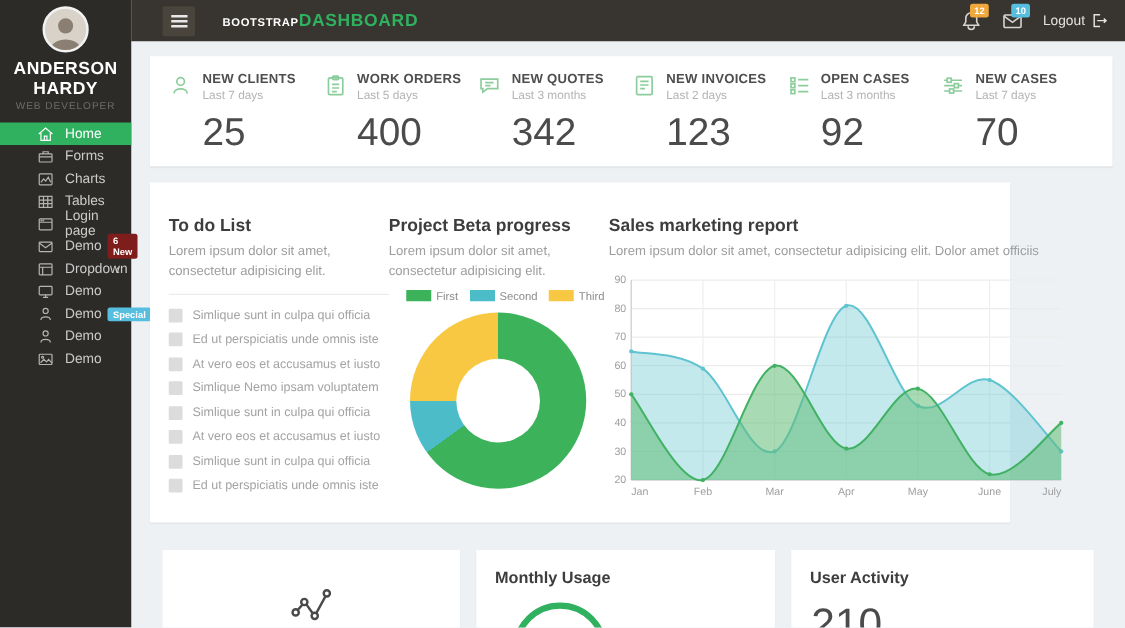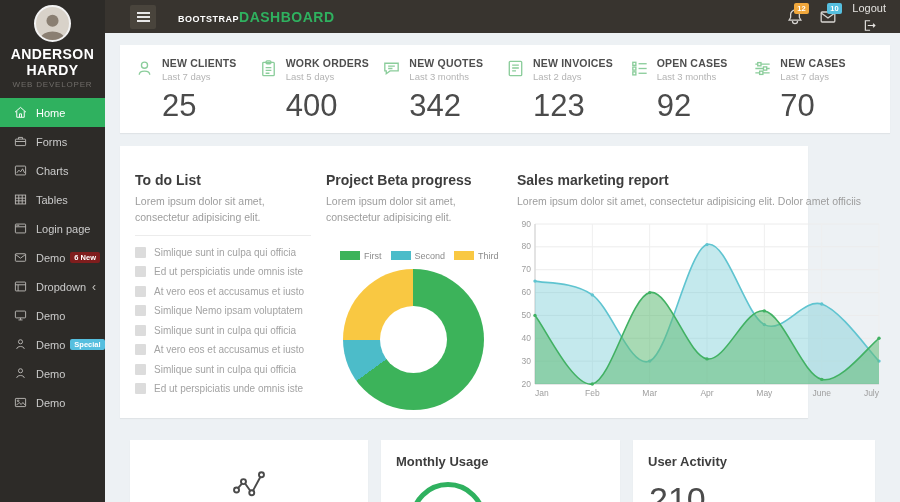--- a/index.html
+++ b/index.html
@@ -13,63 +13,63 @@
                display:flex; align-items:center; justify-content:center; cursor:pointer; }
   #hamburger .bars { width:13px; }
   #hamburger .bars div { height:2px; background:#e8e8e8; margin:2px 0; }
   #brand { margin-left:22px; white-space:nowrap; }
   #brand .pre { color:#ffffff; font-size:9px; font-weight:bold; letter-spacing:.5px; }
   #brand .suf { color:#2fb15f; font-size:14px; font-weight:bold; letter-spacing:.5px; }
   #topbar-right { margin-left:auto; margin-right:14px; display:flex; align-items:center; gap:14px; }
   .notif { position:relative; width:20px; height:20px; color:#d7d5d2; cursor:pointer; }
   .notif .badge { position:absolute; top:-4px; left:9px; color:#fff; font-size:7.5px; font-weight:bold;
                   padding:1px 3px; border-radius:2px; line-height:1.2; }
-  #logout { display:flex; align-items:center; gap:5px; color:#e4e2df; font-size:11px; cursor:pointer;flex-direction:column; }
+  #logout { display:flex; align-items:center; gap:5px; color:#e4e2df; font-size:11px; cursor:pointer; }
   #logout svg { color:#e4e2df; }
 
   
   #sidebar { position:absolute; left:0; top:0; width:105px; height:502px; background:#2d2b28; }
   #profile { padding-top:5px; text-align:center; }
   #avatar { width:37px; height:37px; border-radius:50%; margin:0 auto; background:#d8d2c9;
             border:2px solid #f2f2f2; overflow:hidden; display:flex; align-items:flex-end; justify-content:center; }
   #user-name { margin-top:4px; color:#ffffff; font-size:14px; font-weight:bold; letter-spacing:.4px; }
   #user-role { margin-top:2px; color:#6f6c68; font-size:8px; letter-spacing:.8px; }
   #menu { margin-top:9px; }
-  .mitem { height:29px; display:flex; align-items:center; padding-left:13px; cursor:pointer;
+  .mitem { height:18px; display:flex; align-items:center; padding-left:29px; cursor:pointer;
            color:#cbcbcb; font-size:11px; position:relative; }
   .mitem.active { background:#2fb15f; color:#ffffff; }
   .mitem .micon { width:15px; height:15px; margin-right:8px; flex:none; color:#b7b5b1; }
   .mitem.active .micon { color:#ffffff; }
   .mbadge { margin-left:5px; color:#fff; font-size:7.5px; font-weight:bold; padding:1px 4px; border-radius:2px; }
   .mchev { position:absolute; right:9px; color:#c2c0bc; font-size:12px; }
 
   
   .card { position:absolute; background:#ffffff; box-shadow:0 1px 1px rgba(0,0,0,.05); }
 
   
   #stats { left:120px; top:45px; width:770px; height:88px; display:flex; padding:12px 14px 0 14px; }
   .stat { flex:1; }
   .stat-head { display:flex; gap:7px; }
   .stat-icon { width:21px; height:21px; color:#8bcd9b; flex:none; margin-top:1px; }
   .stat-label { font-size:10.5px; font-weight:bold; color:#4e4e4e; letter-spacing:.2px; }
   .stat-sub { font-size:9.5px; color:#b4b4b4; margin-top:2px; }
   .stat-num { margin-left:28px; margin-top:6px; font-size:31px; font-weight:300; color:#4b4b4b; }
 
   
-  #main { left:120px; top:146px; width:688px; height:272px; display:flex; gap:15px; padding:26px 15px 0 15px; }
+  #main { left:120px; top:146px; width:688px; height:272px; display:flex; padding:26px 15px 0 15px; }
   .sec-title { font-size:14px; font-weight:bold; color:#3d3d3d; }
   .sec-sub { font-size:10.5px; color:#9d9d9d; line-height:1.5; margin-top:6px; }
   #todo-col { width:176px; flex:none; }
   #todo-col .sec-sub { border-bottom:1px solid #ececec; padding-bottom:9px; }
   #todo-items { margin-top:7px; }
   .todo-row { display:flex; align-items:flex-end; gap:8px; padding:4px 0 4.5px 0; }
   .todo-box { width:11px; height:11px; background:#dcdcdc; border-radius:1px; flex:none; cursor:pointer; }
   .todo-text { font-size:10px; color:#a3a3a3; white-space:nowrap; }
   #project-col { width:176px; flex:none; }
-  #legend { display:flex; gap:9px; margin-top:25px; margin-left:14px; }
+  #legend { display:flex; gap:9px; margin-top:6px; margin-left:14px; }
   .lg { display:flex; align-items:center; gap:4px; }
   .lg .sw { width:20px; height:9px; }
   .lg .lb { font-size:9px; color:#8b8b8b; }
   #donut { width:141px; height:141px; border-radius:50%; margin:8px 0 0 17px; position:relative; }
   #donut .hole { position:absolute; left:50%; top:50%; width:67px; height:67px; margin:-33.5px 0 0 -33.5px;
                  border-radius:50%; background:#ffffff; }
   #sales-col { flex:1; }
   #sales-chart { margin-top:8px; display:block; }
   #sales-chart text.tick { font-size:8.5px; fill:#9e9e9e; }
 

